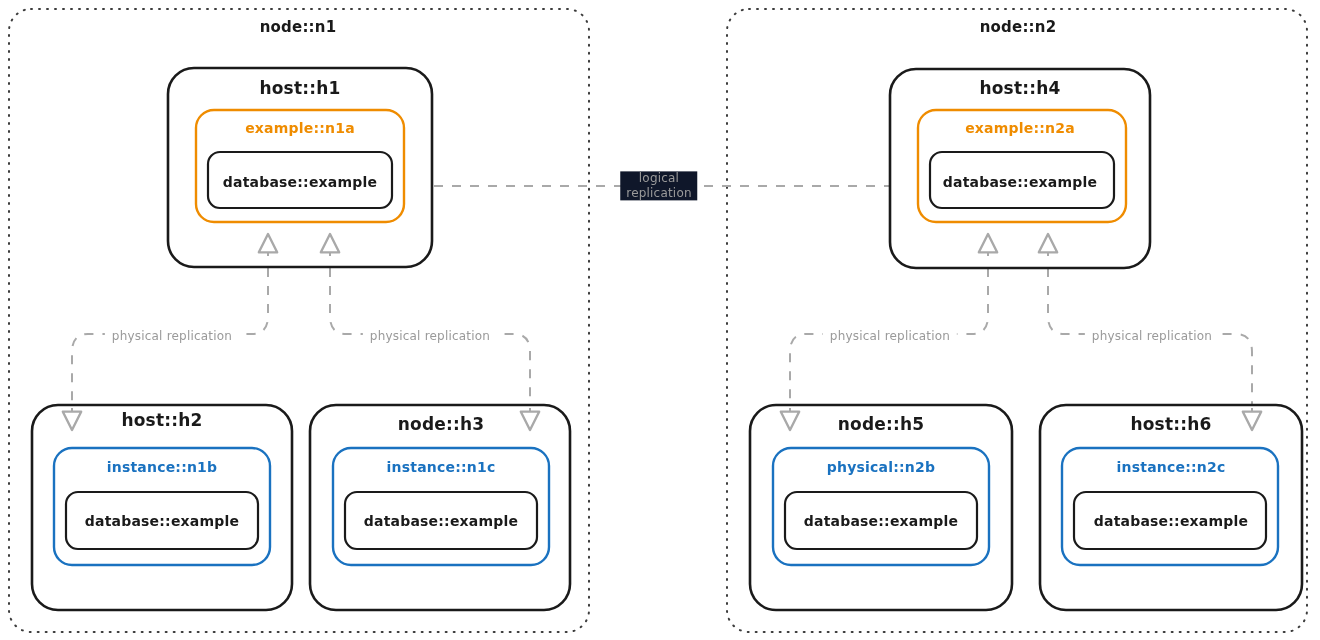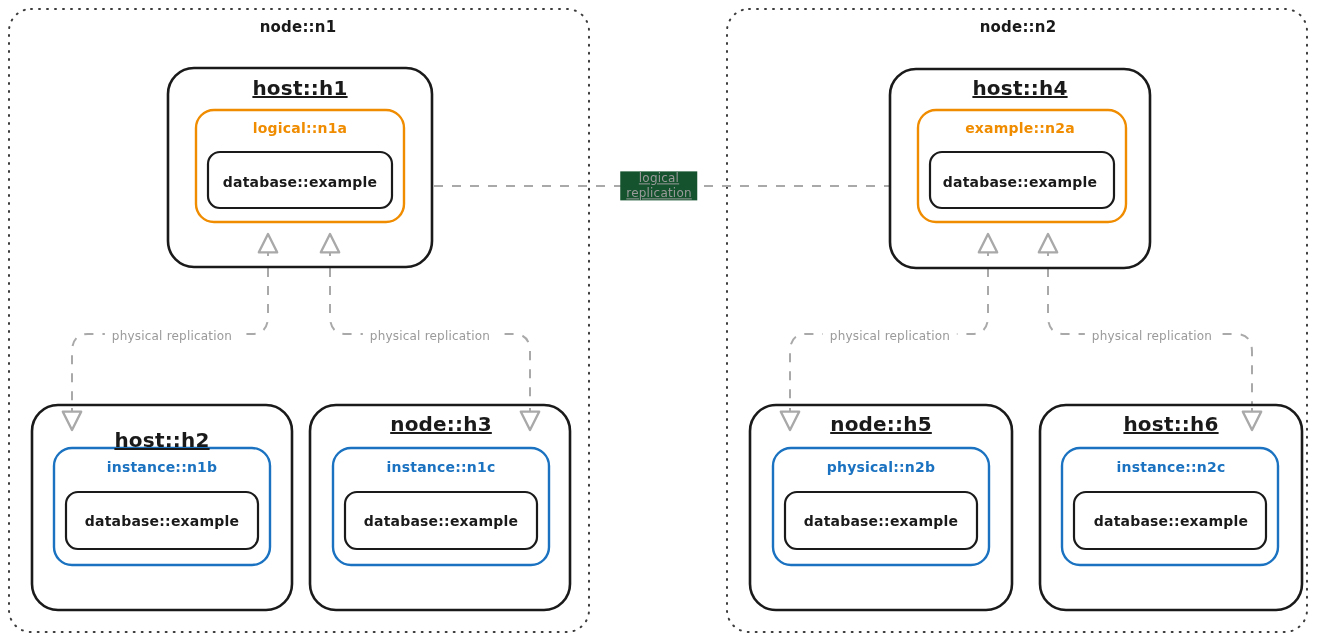--- a/index.html
+++ b/index.html
@@ -32,24 +32,23 @@
     transform: translate(-50%, -50%);
     text-align: center;
     letter-spacing: 0.2px;
   }
   .lbl-node {
     font-size: 15px;
     font-weight: 700;
     color: #1a1a1a;
   }
   .lbl-host {
-    font-size: 20px;
+    font-size: 17px;
     font-weight: 700;
     color: #1a1a1a;
-    text-decoration: underline;
   }
   .lbl-instance {
     font-size: 14px;
     font-weight: 700;
   }
   .lbl-db {
     font-size: 14px;
     font-weight: 700;
     color: #1a1a1a;
   }
@@ -174,44 +173,44 @@
       <line x1="530" y1="408" x2="530" y2="430" stroke="#a9a9a9" stroke-width="2" marker-end="url(#arrow-open)"></line>
       <line x1="790" y1="408" x2="790" y2="430" stroke="#a9a9a9" stroke-width="2" marker-end="url(#arrow-open)"></line>
       <line x1="1252" y1="408" x2="1252" y2="430" stroke="#a9a9a9" stroke-width="2" marker-end="url(#arrow-open)"></line>
     </g>
   </svg>
 
   <div class="lbl lbl-node" style="left:298px; top:27px;">node::n1</div>
   <div class="lbl lbl-node" style="left:1018px; top:27px;">node::n2</div>
 
   <div class="lbl lbl-host" style="left:300px; top:88px;">host::h1</div>
-  <div class="lbl lbl-instance" style="left:300px; top:128px; color:#ef8c00;">logical::n1a</div>
+  <div class="lbl lbl-instance" style="left:300px; top:128px; color:#ef8c00;">example::n1a</div>
   <div class="lbl lbl-db" style="left:300px; top:182px;">database::example</div>
 
-  <div class="lbl lbl-host" style="left:162px; top:440px;">host::h2</div>
+  <div class="lbl lbl-host" style="left:162px; top:420px;">host::h2</div>
   <div class="lbl lbl-instance" style="left:162px; top:467px; color:#1a72c0;">instance::n1b</div>
   <div class="lbl lbl-db" style="left:162px; top:521px;">database::example</div>
 
   <div class="lbl lbl-host" style="left:441px; top:424px;">node::h3</div>
   <div class="lbl lbl-instance" style="left:441px; top:467px; color:#1a72c0;">instance::n1c</div>
   <div class="lbl lbl-db" style="left:441px; top:521px;">database::example</div>
 
   <div class="lbl lbl-host" style="left:1020px; top:88px;">host::h4</div>
   <div class="lbl lbl-instance" style="left:1020px; top:128px; color:#ef8c00;">example::n2a</div>
   <div class="lbl lbl-db" style="left:1020px; top:182px;">database::example</div>
 
   <div class="lbl lbl-host" style="left:881px; top:424px;">node::h5</div>
   <div class="lbl lbl-instance" style="left:881px; top:467px; color:#1a72c0;">physical::n2b</div>
   <div class="lbl lbl-db" style="left:881px; top:521px;">database::example</div>
 
   <div class="lbl lbl-host" style="left:1171px; top:424px;">host::h6</div>
   <div class="lbl lbl-instance" style="left:1171px; top:467px; color:#1a72c0;">instance::n2c</div>
   <div class="lbl lbl-db" style="left:1171px; top:521px;">database::example</div>
 
-  <div class="lbl lbl-edge two-line" style="left:659px; top:186px; background:#14532d; padding:0 6px;text-decoration:underline;">logical
+  <div class="lbl lbl-edge two-line" style="left:659px; top:186px; background:#0f172a; padding:0 6px;">logical
 replication</div>
 
   <div class="lbl lbl-edge" style="left:172px; top:336px; background:#ffffff; padding:0 7px;">physical replication</div>
   <div class="lbl lbl-edge" style="left:430px; top:336px; background:#ffffff; padding:0 7px;">physical replication</div>
   <div class="lbl lbl-edge" style="left:890px; top:336px; background:#ffffff; padding:0 7px;">physical replication</div>
   <div class="lbl lbl-edge" style="left:1152px; top:336px; background:#ffffff; padding:0 7px;">physical replication</div>
 
 </div>
 
 </body></html>

